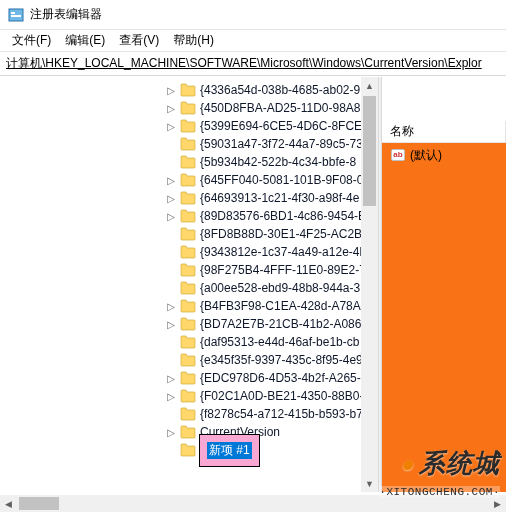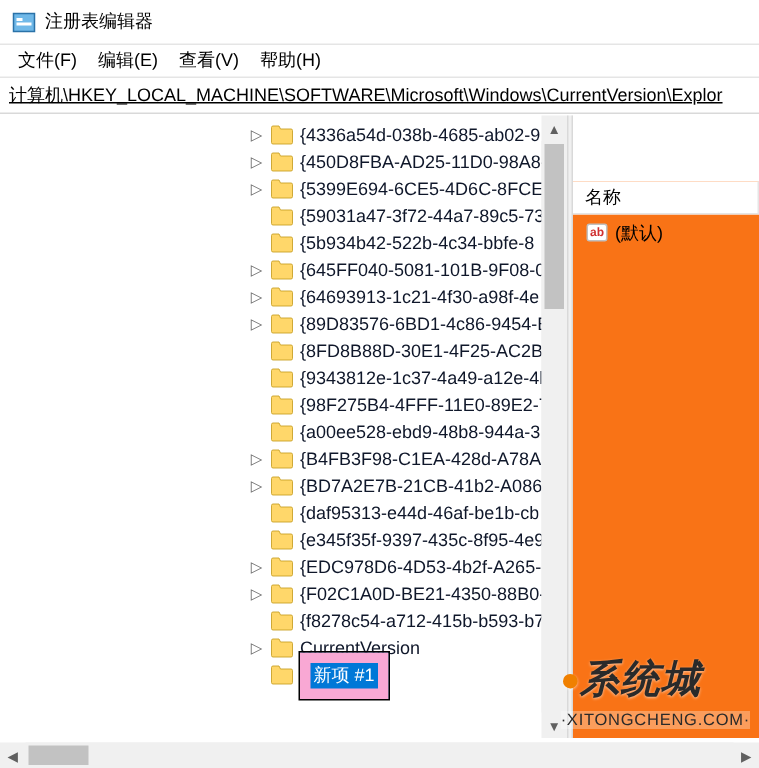--- a/index.html
+++ b/index.html
@@ -30,21 +30,21 @@
   .value-icon { width:16px; height:16px; display:inline-flex; align-items:center; justify-content:center;}
   .value-icon .ab { font-size:8px; font-weight:bold; color:#d03030; background:#fff; border:1px solid #c0c0c0; padding:0 1px; border-radius:2px; line-height:10px;}
   .vscroll { position:absolute; top:0; right:0; width:17px; bottom:0; background:#f0f0f0; display:flex; flex-direction:column; align-items:center; }
   .vscroll .arrow { width:17px; height:17px; display:flex; align-items:center; justify-content:center; color:#606060; font-size:9px;}
   .vscroll .track { flex:1; width:17px; background:#f0f0f0; position:relative;}
   .vscroll .thumb { position:absolute; left:2px; right:2px; top:2px; height:110px; background:#c2c2c2; border-radius:0;}
   .hscroll { position:absolute; left:0; right:0; bottom:0; height:17px; background:#f0f0f0; display:flex; align-items:center;}
   .hscroll .arrow { width:17px; height:17px; display:flex; align-items:center; justify-content:center; color:#606060; font-size:9px;}
   .hscroll .track { flex:1; height:17px; background:#f0f0f0; position:relative;}
   .hscroll .thumb { position:absolute; top:2px; bottom:2px; left:2px; width:40px; background:#c2c2c2;}
-  .watermark { position:absolute; right:6px; bottom:26px; text-align:left; pointer-events:none; }
+  .watermark { position:absolute; right:6px; bottom:14px; text-align:right; pointer-events:none;font-family:Liberation Mono, monospace; }
   .watermark .logo { font-size:26px; font-weight:bold; font-style:italic; color:#2a2a2a; letter-spacing:1px; text-shadow:0 1px 2px rgba(255,255,255,.6);}
   .watermark .logo .dot { color:#f08000; font-size:34px; vertical-align:-4px;}
   .watermark .url { font-size:11px; color:#2a2a2a; background:rgba(255,255,255,.3); letter-spacing:.5px;}
 </style>
 </head>
 <body>
 
 <div class="titlebar">
   <span class="icon">
     <svg viewBox="0 0 16 16">

